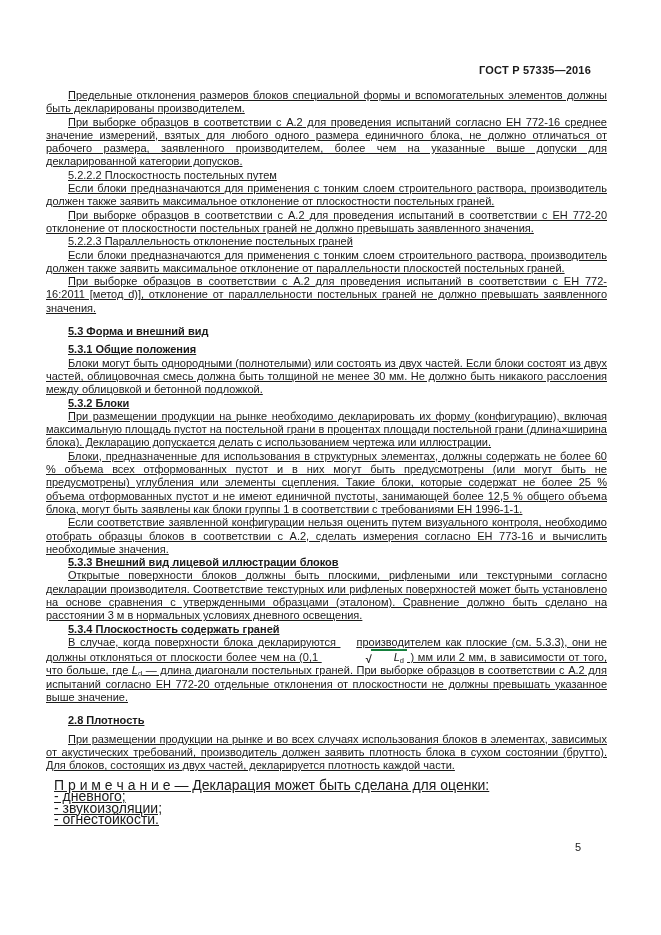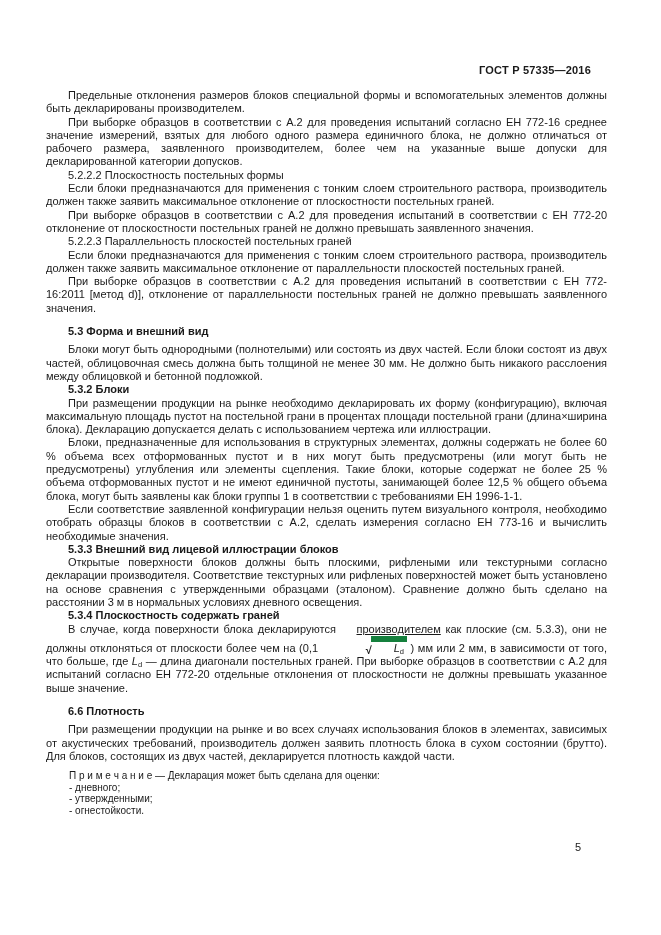--- a/index.html
+++ b/index.html
@@ -27,41 +27,41 @@
     letter-spacing: 0.2px;
   }
   .content {
     position: absolute;
     top: 89px;
     left: 46px;
     width: 561px;
     font-size: 11px;
     line-height: 13.3px;
   }
-  .content p { margin: 0; }
+  .content p { margin: 0; text-decoration: underline; }
   .para {
     text-align: justify;
     text-indent: 22px;
   }
   .h2 {
     font-weight: bold;
     text-indent: 22px;
     margin: 10px 0 5px 0 !important;
   }
   .h3 {
     font-weight: bold;
     text-indent: 22px;
   }
   .h4 {
     text-indent: 22px;
   }
   .note {
     margin-top: 7px;
-    margin-left: 23px;
-    font-size: 10px;
+    margin-left: 8px;
+    font-size: 14px;
     line-height: 11.6px;
   }
   .note-line { margin: 0; }
   .uline { text-decoration: underline; margin-left: 16px; }
   i { font-style: italic; }
   sub {
     font-size: 7.5px;
     vertical-align: -2px;
     line-height: 0;
   }
@@ -70,59 +70,60 @@
     white-space: nowrap;
   }
   .rad {
     display: inline-block;
     font-weight: bold;
     transform: translateY(1.5px);
     margin-right: -1px;
   }
   .sqrt-body {
     display: inline-block;
-    border-top: 6px solid #15803d;
+    border-top: 2px solid #15803d;
     padding: 0 3px 0 1px;
   }
   .page-number {
     position: absolute;
     top: 841px;
     right: 80px;
     font-size: 11px;
   }
 </style>
 </head>
 <body>
 
 <div class="page">
   <div class="header">ГОСТ Р 57335—2016</div>
 
   <div class="content">
       <p class="para">Предельные отклонения размеров блоков специальной формы и вспомогательных элементов должны быть декларированы производителем.</p>
       <p class="para">При выборке образцов в соответствии с А.2 для проведения испытаний согласно ЕН 772-16 среднее значение измерений, взятых для любого одного размера единичного блока, не должно отличаться от рабочего размера, заявленного производителем, более чем на указанные выше допуски для декларированной категории допусков.</p>
-      <p class="h4">5.2.2.2 Плоскостность постельных формы</p>
+      <p class="h4">5.2.2.2 Плоскостность постельных путем</p>
       <p class="para">Если блоки предназначаются для применения с тонким слоем строительного раствора, производитель должен также заявить максимальное отклонение от плоскостности постельных граней.</p>
       <p class="para">При выборке образцов в соответствии с А.2 для проведения испытаний в соответствии с ЕН 772-20 отклонение от плоскостности постельных граней не должно превышать заявленного значения.</p>
-      <p class="h4">5.2.2.3 Параллельность плоскостей постельных граней</p>
+      <p class="h4">5.2.2.3 Параллельность отклонение постельных граней</p>
       <p class="para">Если блоки предназначаются для применения с тонким слоем строительного раствора, производитель должен также заявить максимальное отклонение от параллельности плоскостей постельных граней.</p>
       <p class="para">При выборке образцов в соответствии с А.2 для проведения испытаний в соответствии с ЕН 772-16:2011 [метод d)], отклонение от параллельности постельных граней не должно превышать заявленного значения.</p>
       <p class="h2">5.3 Форма и внешний вид</p>
+      <p class="h3">5.3.1 Общие положения</p>
       <p class="para">Блоки могут быть однородными (полнотелыми) или состоять из двух частей. Если блоки состоят из двух частей, облицовочная смесь должна быть толщиной не менее 30 мм. Не должно быть никакого расслоения между облицовкой и бетонной подложкой.</p>
       <p class="h3">5.3.2 Блоки</p>
       <p class="para">При размещении продукции на рынке необходимо декларировать их форму (конфигурацию), включая максимальную площадь пустот на постельной грани в процентах площади постельной грани (длина×ширина блока). Декларацию допускается делать с использованием чертежа или иллюстрации.</p>
       <p class="para">Блоки, предназначенные для использования в структурных элементах, должны содержать не более 60 % объема всех отформованных пустот и в них могут быть предусмотрены (или могут быть не предусмотрены) углубления или элементы сцепления. Такие блоки, которые содержат не более 25 % объема отформованных пустот и не имеют единичной пустоты, занимающей более 12,5 % общего объема блока, могут быть заявлены как блоки группы 1 в соответствии с требованиями ЕН 1996-1-1.</p>
       <p class="para">Если соответствие заявленной конфигурации нельзя оценить путем визуального контроля, необходимо отобрать образцы блоков в соответствии с А.2, сделать измерения согласно ЕН 773-16 и вычислить необходимые значения.</p>
       <p class="h3">5.3.3 Внешний вид лицевой иллюстрации блоков</p>
       <p class="para">Открытые поверхности блоков должны быть плоскими, рифлеными или текстурными согласно декларации производителя. Соответствие текстурных или рифленых поверхностей может быть установлено на основе сравнения с утвержденными образцами (эталоном). Сравнение должно быть сделано на расстоянии 3 м в нормальных условиях дневного освещения.</p>
       <p class="h3">5.3.4 Плоскостность содержать граней</p>
       <p class="para"><span>В случае, когда поверхности блока декларируются </span><span class="uline">производителем</span><span> как плоские (см. 5.3.3), они не должны отклоняться от плоскости более чем на (0,1 </span><span class="sqrt"><span class="rad">√</span><span class="sqrt-body"><i>L</i><sub>d</sub></span></span><span> ) мм или 2 мм, в зависимости от того, что больше, где </span><i>L</i><sub>d</sub><span> — длина диагонали постельных граней. При выборке образцов в соответствии с А.2 для испытаний согласно ЕН 772-20 отдельные отклонения от плоскостности не должны превышать указанное выше значение.</span></p>
-      <p class="h2">6.6 Плотность</p>
+      <p class="h2">2.8 Плотность</p>
       <p class="para">При размещении продукции на рынке и во всех случаях использования блоков в элементах, зависимых от акустических требований, производитель должен заявить плотность блока в сухом состоянии (брутто). Для блоков, состоящих из двух частей, декларируется плотность каждой части.</p>
       <div class="note">
         <p class="note-line">П р и м е ч а н и е  — Декларация может быть сделана для оценки:</p>
         <p class="note-line">- дневного;</p>
-        <p class="note-line">- утвержденными;</p>
+        <p class="note-line">- звукоизоляции;</p>
         <p class="note-line">- огнестойкости.</p>
       </div>
     </div>
 
   <div class="page-number">5</div>
 </div>
 
 </body></html>

